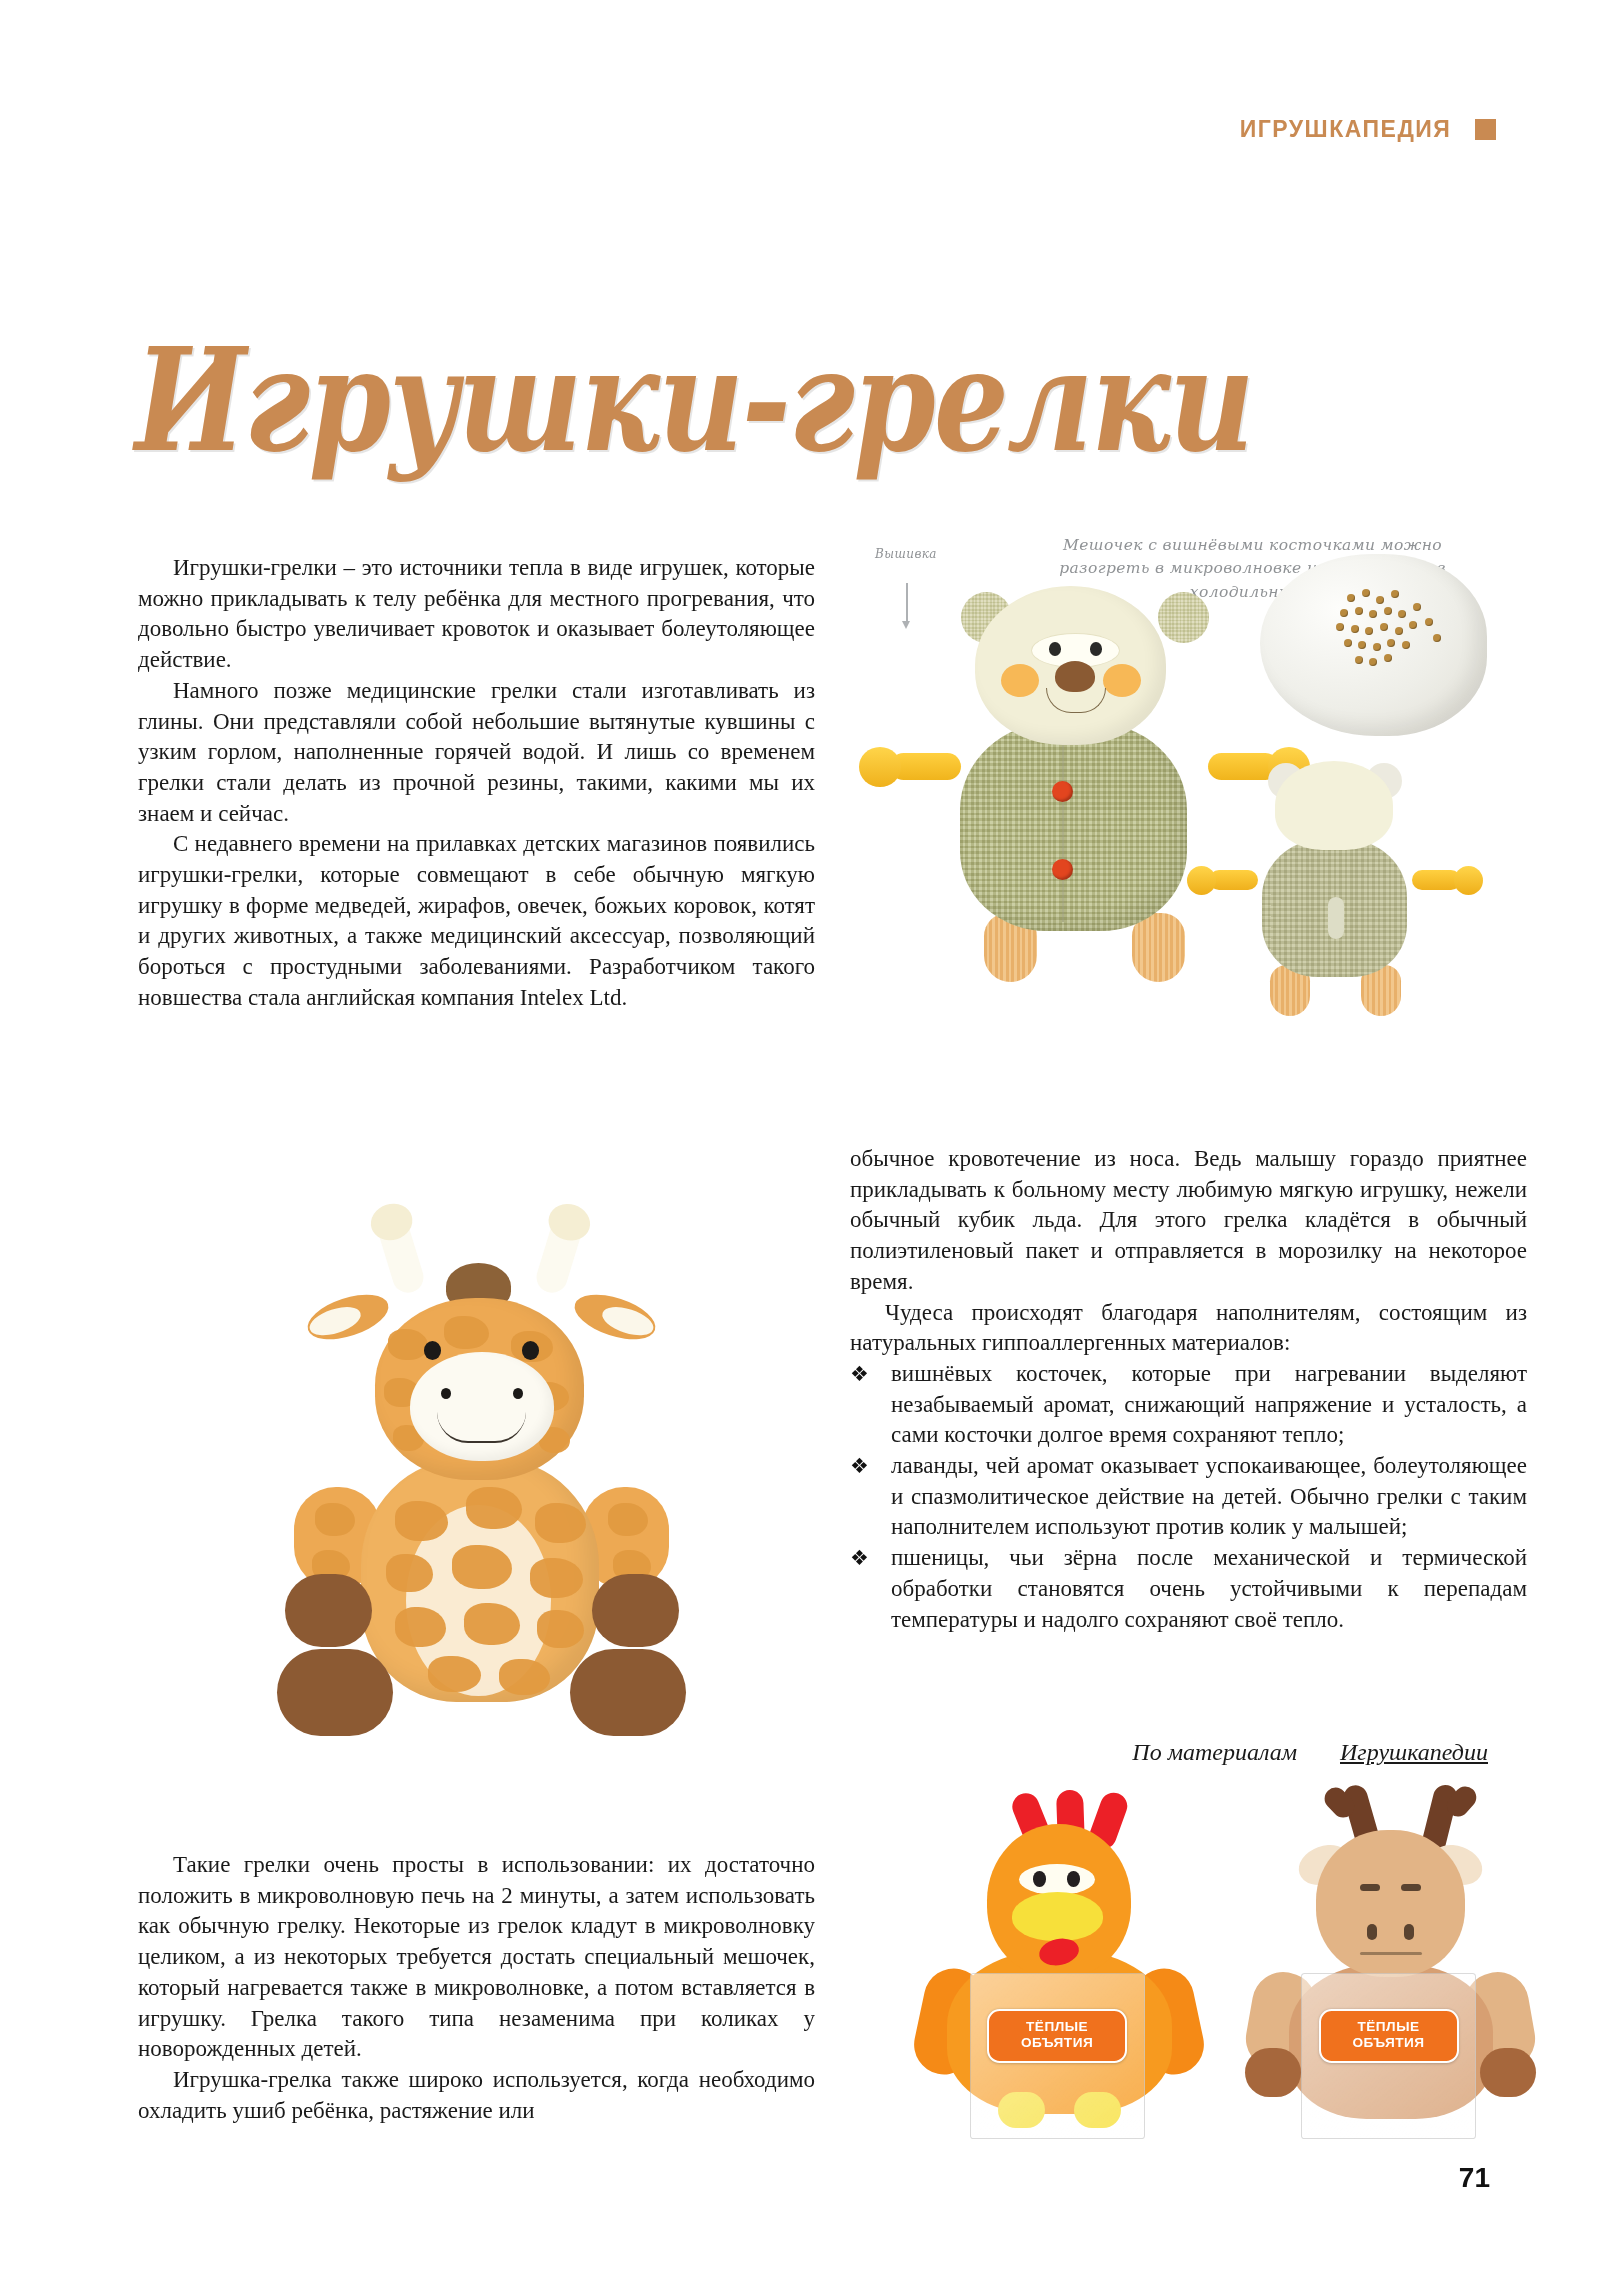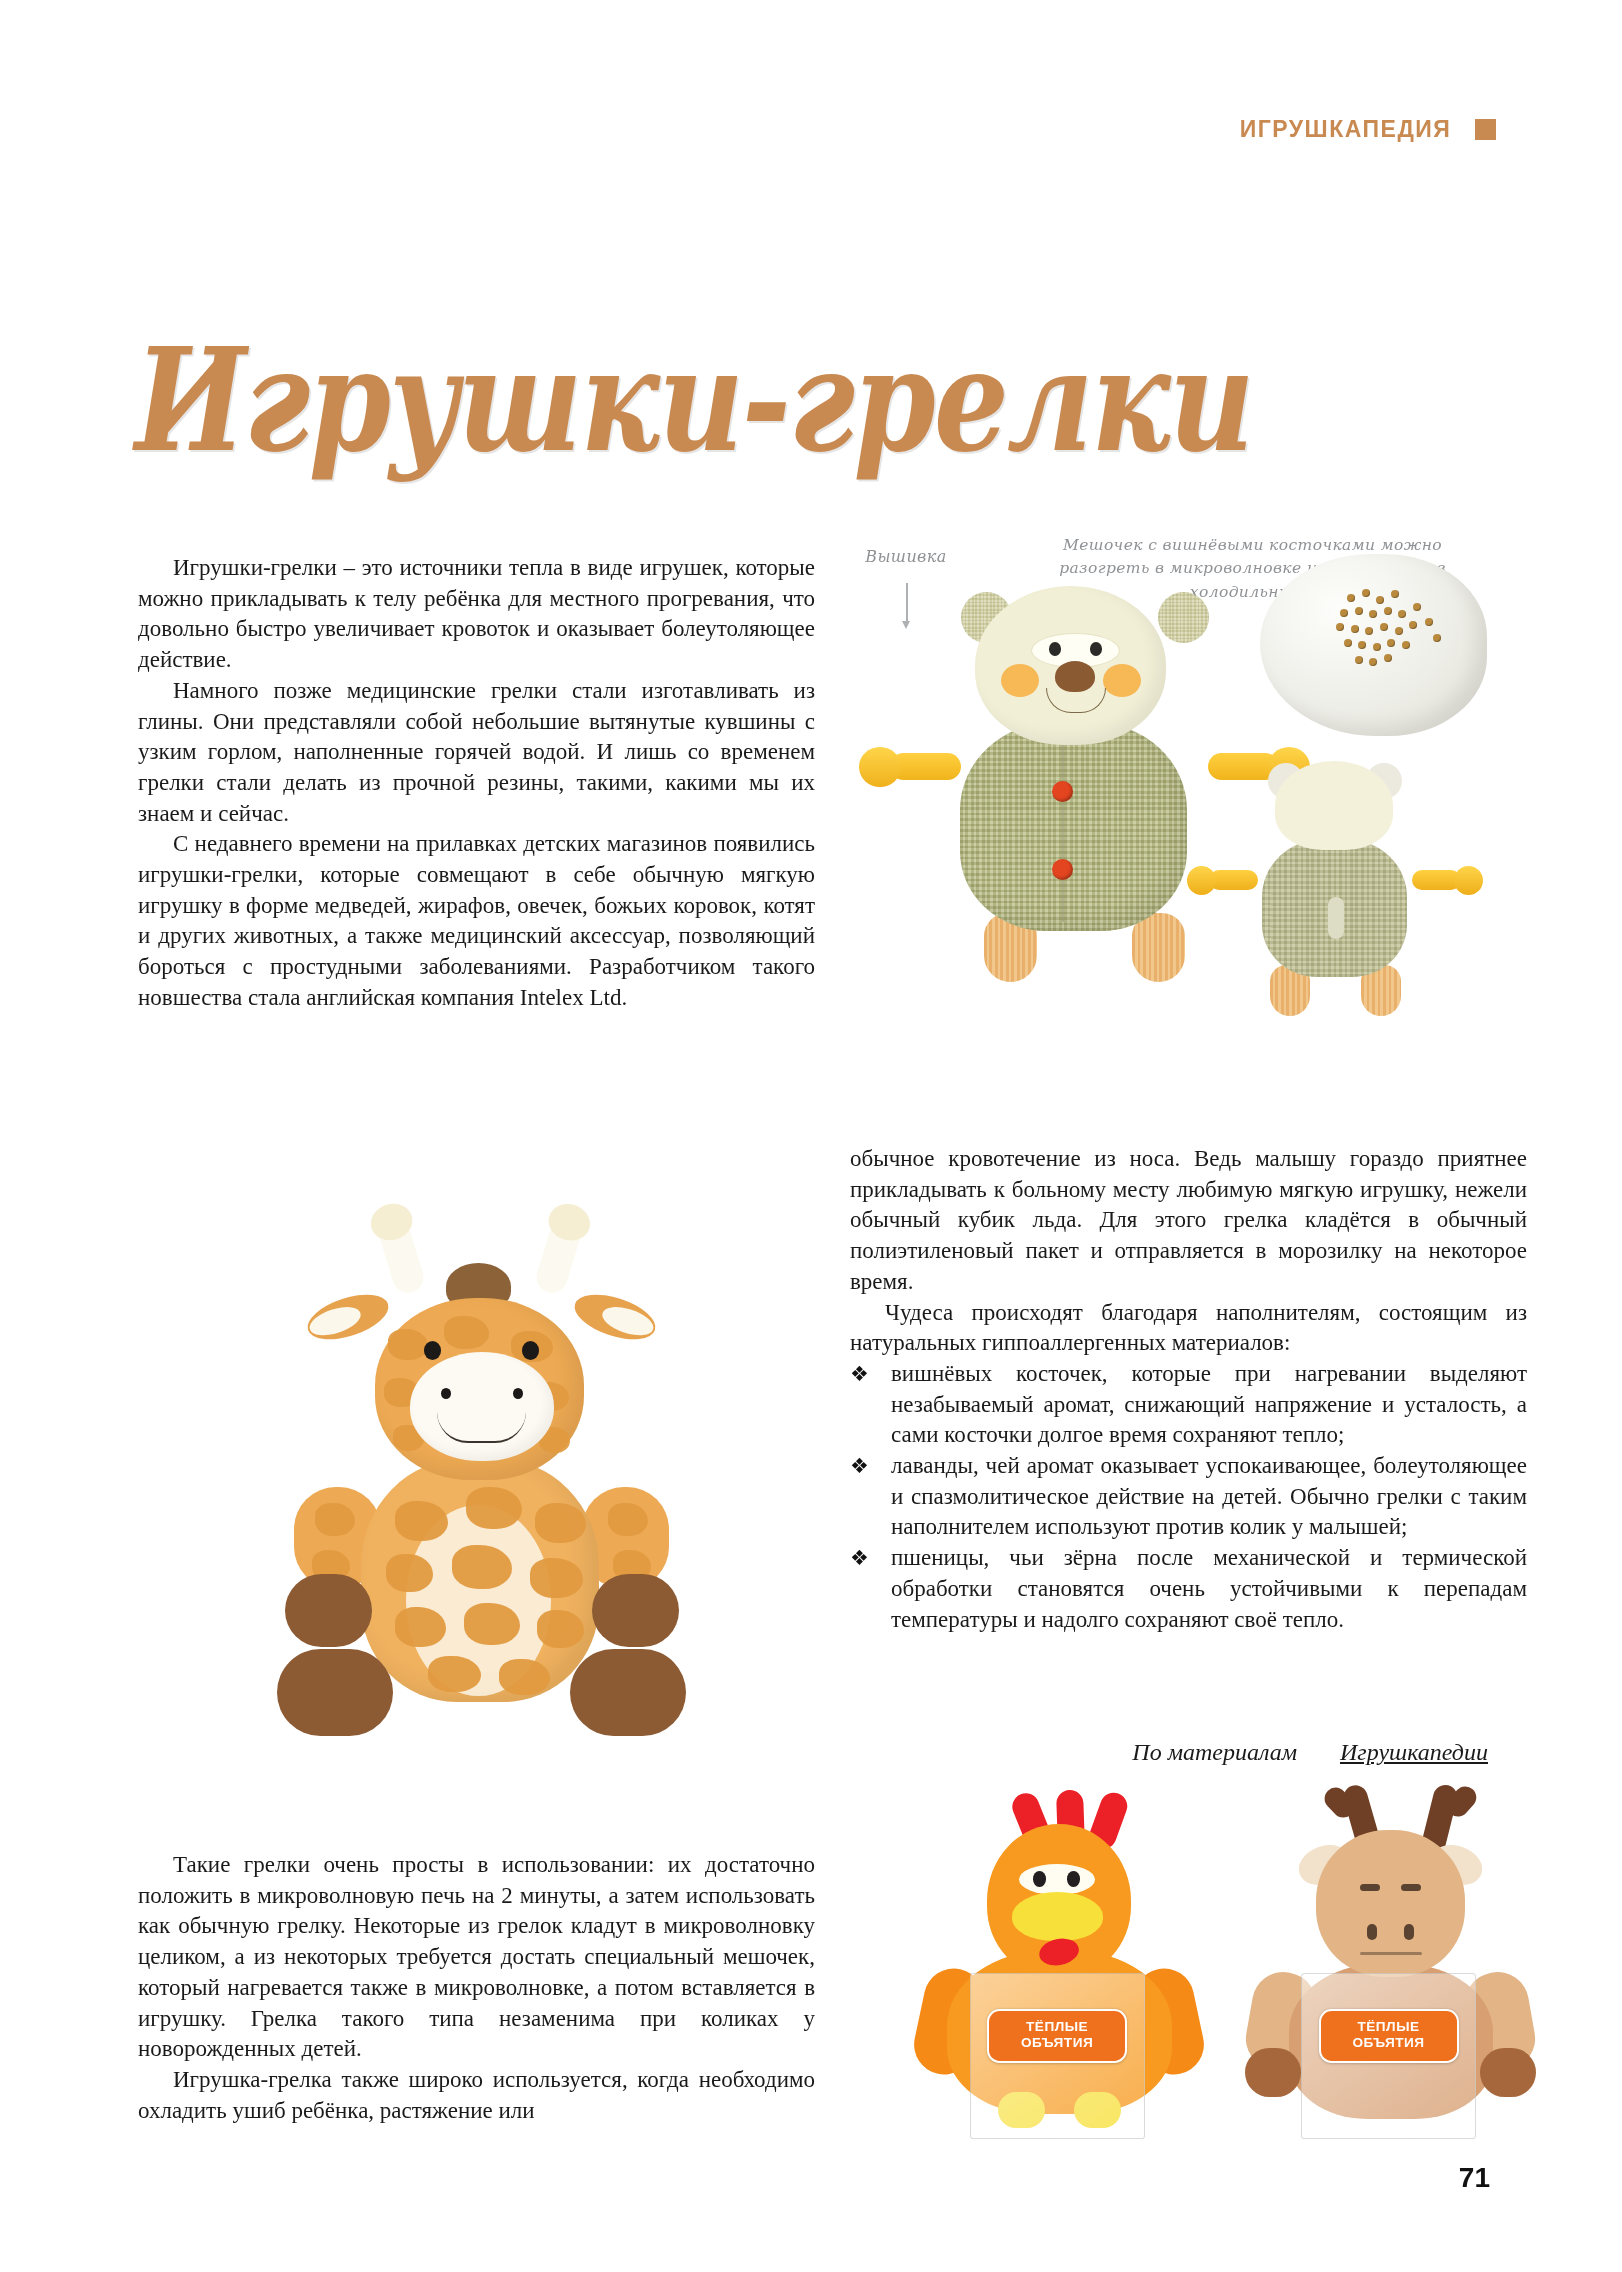--- a/index.html
+++ b/index.html
@@ -144,21 +144,21 @@
     position: absolute;
     left: 846px;
     top: 536px;
     width: 700px;
     height: 582px;
   }
   .ann {
     position: absolute;
     font-family: "DejaVu Serif", "Liberation Serif", serif;
     font-style: italic;
-    font-size: 16px;
+    font-size: 12px;
     line-height: 1.5;
     color: #8f9295;
     letter-spacing: 0.4px;
   }
   .ann-embroidery { left: 5.5px; top: 9px; width: 109px; text-align: center; }
   .ann-pouch      { left: 202px; top: -1.8px; width: 409px; text-align: center; font-size: 15.5px; }
   .ann-inside     { left: 5.5px;  top: 355px; width: 136px; line-height: 1.55; }
   .ann-arrow {
     position: absolute;
     left: 60px;

